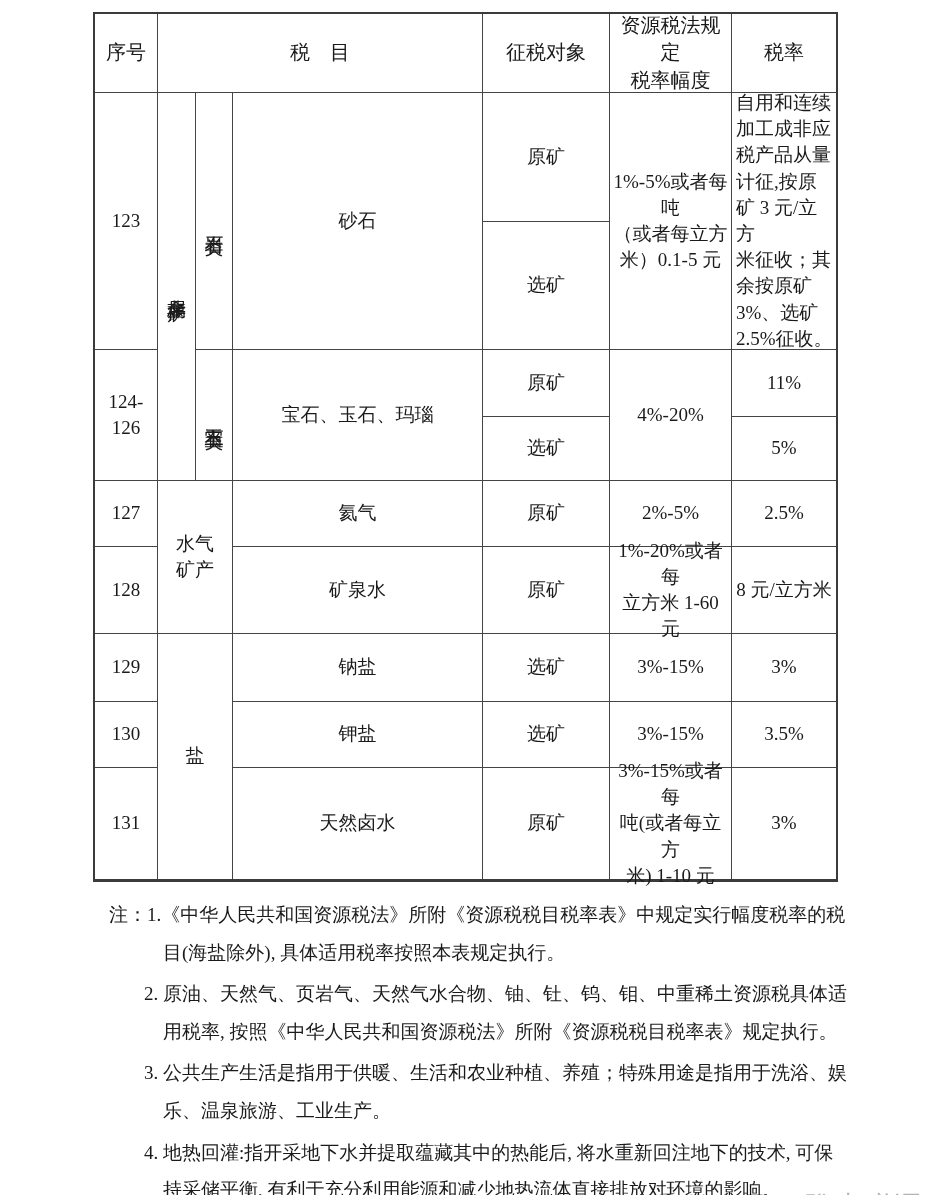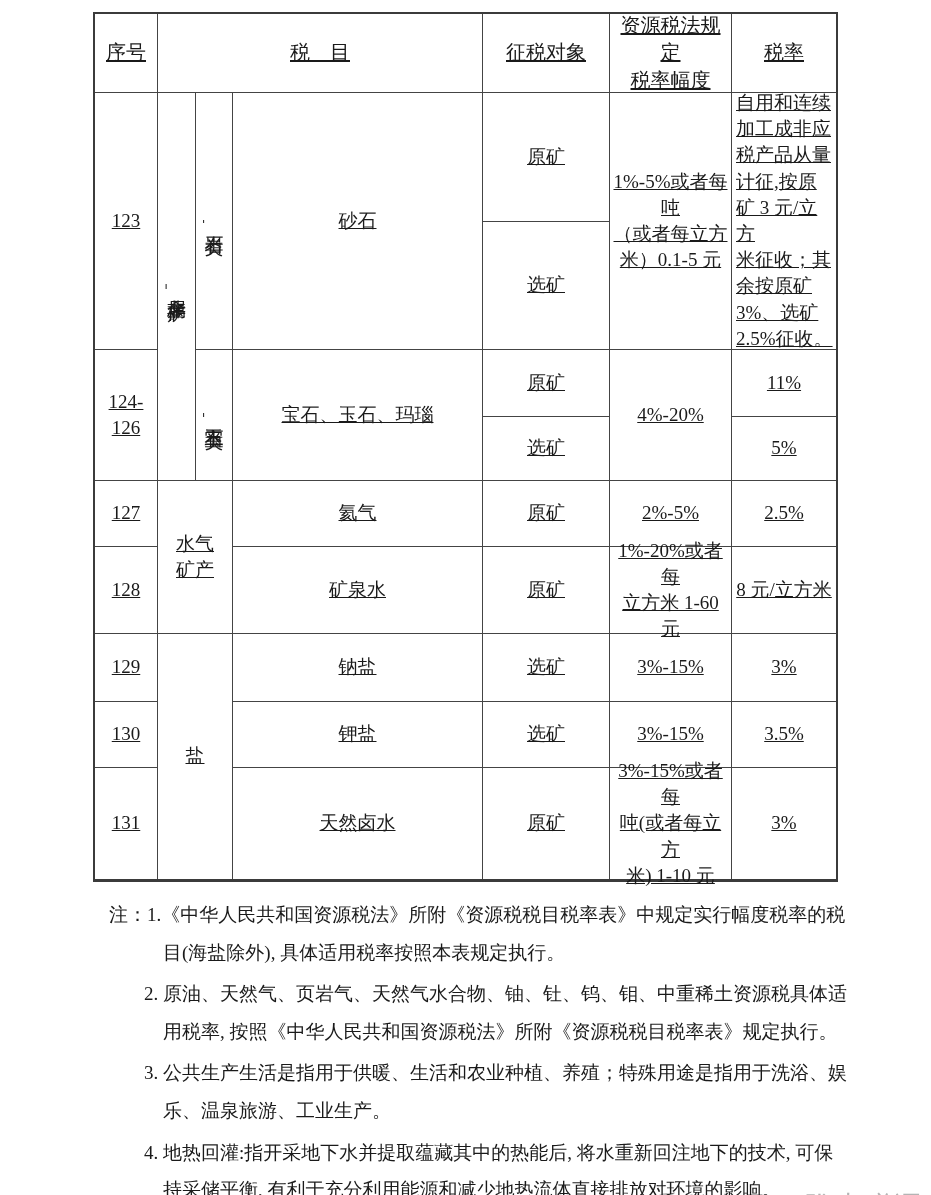--- a/index.html
+++ b/index.html
@@ -22,21 +22,20 @@
     background:#fff;
   }
   .cell{
     border-right:1.5px solid #444;
     border-bottom:1.5px solid #444;
     display:flex;align-items:center;justify-content:center;
     text-align:center;
     font-size:19px;line-height:1.38;
     box-sizing:border-box;
     padding:2px 3px;
-    text-decoration:underline;
   }
   .no-r{border-right:none;}
   .no-b{border-bottom:none;}
   .pre{white-space:pre-line;}
   .vert{
     writing-mode:vertical-rl;
     text-orientation:upright;
     letter-spacing:1px;
   }
   .left{justify-content:flex-start;text-align:left;padding-left:4px;padding-right:1px;}

